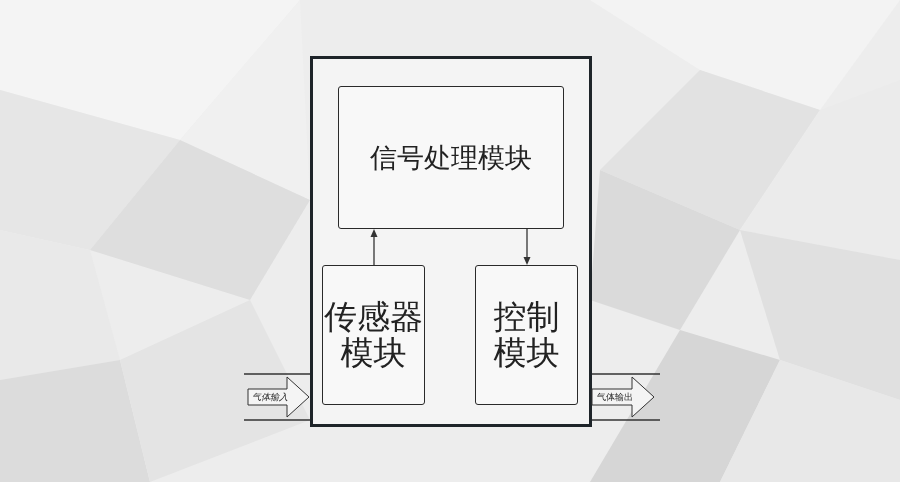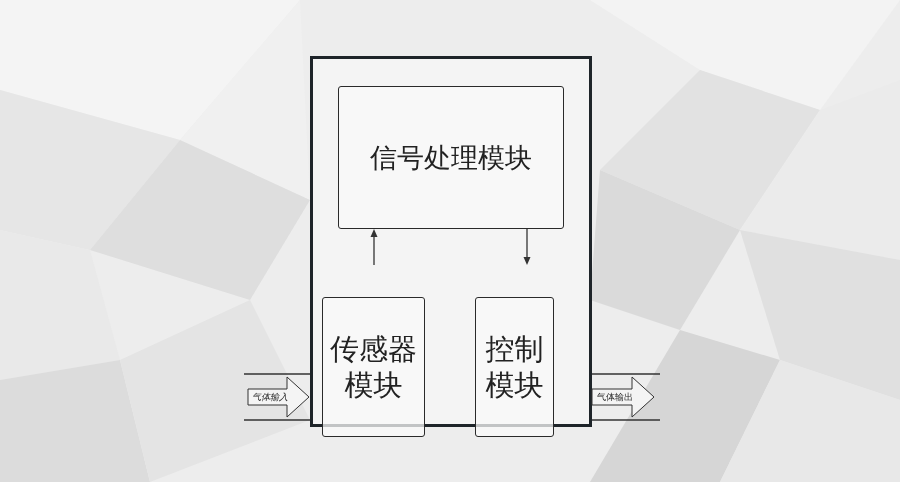--- a/index.html
+++ b/index.html
@@ -8,21 +8,21 @@
     font-family:"DejaVu Sans", sans-serif;
     background:#ececec;
   }
   .bg { position:absolute; inset:0; }
   .abs { position:absolute; box-sizing:border-box; }
   .outer { border:3px solid #1e2429; background:rgba(248,248,248,0.6); }
   .box { border:1.5px solid #2a2a2a; border-radius:3px; background:rgba(250,250,250,0.75);
          display:flex; align-items:center; justify-content:center; text-align:center;
          color:#222; }
   .box.big { font-size:27px; }
-  .box.small { font-size:29px; line-height:36px;margin-top:32px; }
+  .box.small { font-size:33px; line-height:36px; }
   .arrow-label { font-size:9px; color:#222; }
 </style>
 </head>
 <body>
 
 <svg class="bg" width="900" height="482" viewBox="0 0 900 482">
   <rect width="900" height="482" fill="#ededed"></rect>
   <polygon points="0,0 300,0 180,140 0,90" fill="#f4f4f4"></polygon>
   <polygon points="0,90 180,140 90,250 0,230" fill="#e6e6e6"></polygon>
   <polygon points="180,140 300,0 310,200" fill="#f0f0f0"></polygon>
@@ -45,21 +45,21 @@
 
   <div class="abs box big" style="left:338px;top:86px;width:226px;height:143px;">
     <span>信号处理模块</span>
   </div>
 
   <div class="abs box small" style="left:322px;top:265px;width:103px;height:140px;flex-direction:column;">
     <span>传感器</span>
     <span>模块</span>
   </div>
 
-  <div class="abs box small" style="left:475px;top:265px;width:79px;height:140px;flex-direction:column;">
+  <div class="abs box small" style="left:475px;top:265px;width:103px;height:140px;flex-direction:column;">
     <span>控制</span>
     <span>模块</span>
   </div>
 
   <svg class="abs" style="left:0;top:0;" width="900" height="482">
 
     <line x1="374" y1="265" x2="374" y2="236" stroke="#333" stroke-width="1.3"></line>
     <polygon points="370.5,237 377.5,237 374,229" fill="#333"></polygon>
 
     <line x1="527" y1="229" x2="527" y2="258" stroke="#333" stroke-width="1.3"></line>

